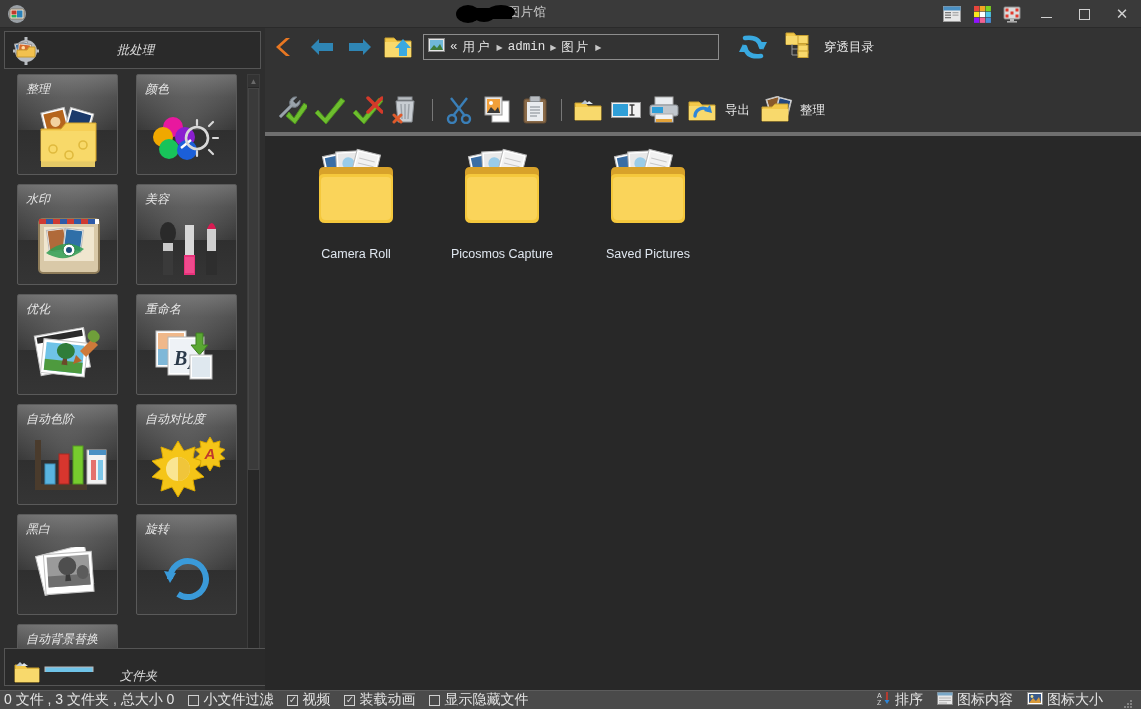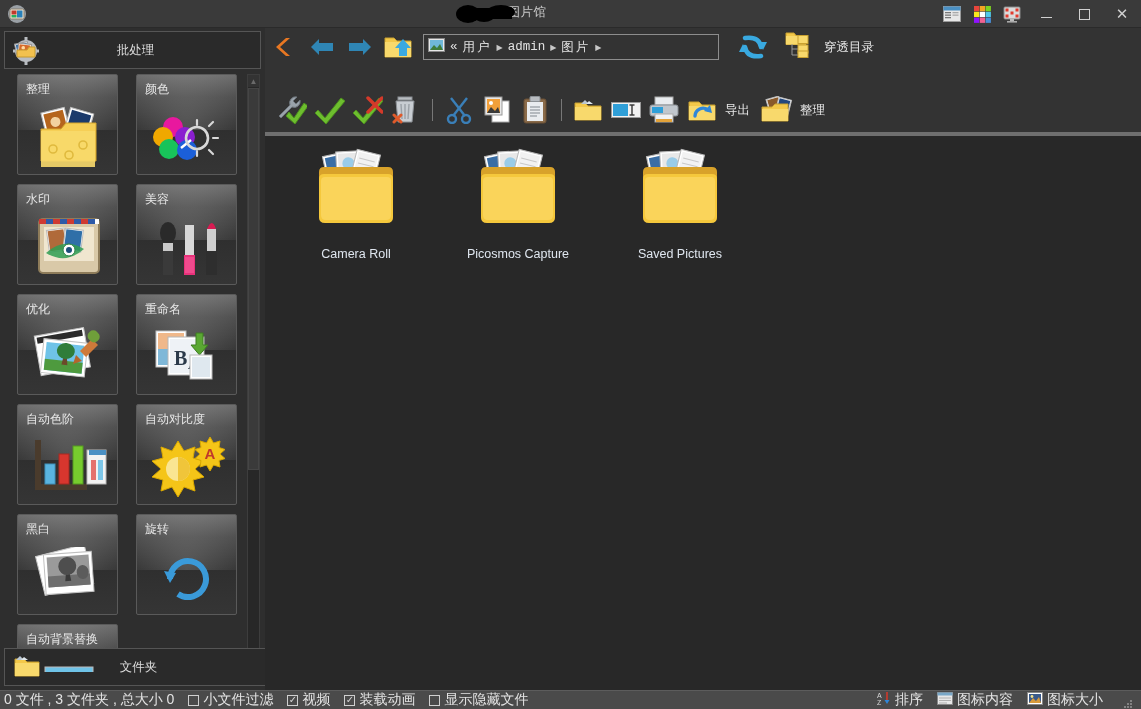--- a/index.html
+++ b/index.html
@@ -41,20 +41,21 @@
     color: #cfcfcf; font-size: 13px; cursor: default;
   }
   .glyph-min { display:block; width:11px; height:1px; background:#d0d0d0; margin-top:7px; }
   .glyph-max { display:block; width:11px; height:11px; border:1.5px solid #d0d0d0; }
   .glyph-close { font-size: 15px; line-height: 1; color:#d0d0d0; font-family:"DejaVu Sans",sans-serif; }
 
   
   .left-panel {
     position: absolute; left: 0; top: 28px; width: 265px; height: 662px;
     background: #2e2e2e;
+    font-style: italic;
   }
   .batch-header {
     position: absolute; left: 4px; top: 3px; width: 257px; height: 38px;
     background: #2a2a2a; border: 1px solid #555;
     display: flex; align-items: center;
   }
   .batch-header .bh-icon { margin-left: 6px; width: 30px; height: 30px; }
   .batch-header .bh-label {
     flex: 1; text-align: center; color: #dcdcdc; font-size: 12.5px; margin-right: 30px;
   }
@@ -104,21 +105,21 @@
   .lp-scroll .arrow.up { top: 0; }
   .lp-scroll .arrow.down { bottom: 0; }
   .lp-scroll .thumb {
     position: absolute; left: 0; top: 13px; width: 11px; height: 382px;
     background: #3a3a3a; border: 1px solid #454545;
   }
 
   .folder-btn {
     position: absolute; left: 4px; bottom: 4px; width: 263px; height: 38px;
     background: #2a2a2a; border: 1px solid #555;
-    display: flex; align-items: center;
+    display: flex; align-items: flex-end;
   }
   .folder-btn .fb-icon { margin-left: 8px; width: 28px; height: 24px; }
   .folder-btn .fb-label { flex: 1; text-align: center; color: #dcdcdc; font-size: 12.5px; margin-right: 30px; }
 
   
   .right-panel {
     position: absolute; left: 265px; top: 28px; width: 876px; height: 662px;
     background: #333;
   }
   .navbar {
@@ -154,21 +155,21 @@
   .tool-text .lbl { color: #e6e6e6; font-size: 12.5px; }
 
   .content-sep {
     position: absolute; left: 0; top: 104px; width: 876px; height: 4px;
     background: #6f6f6f;
   }
   .content {
     position: absolute; left: 0; top: 108px; width: 876px; height: 554px;
     background: #282828;
   }
-  .file-grid { display: flex; padding: 6px 18px; gap: 16px; }
+  .file-grid { display: flex; padding: 6px 18px; gap: 0; }
   .file-item {
     width: 146px; padding-top: 4px;
     display: flex; flex-direction: column; align-items: center;
     cursor: default;
   }
   .file-name {
     margin-top: 6px; font-size: 12.5px; color: #dfe6ef;
     padding: 1px 4px; border-radius: 2px; white-space: nowrap;
   }
 

